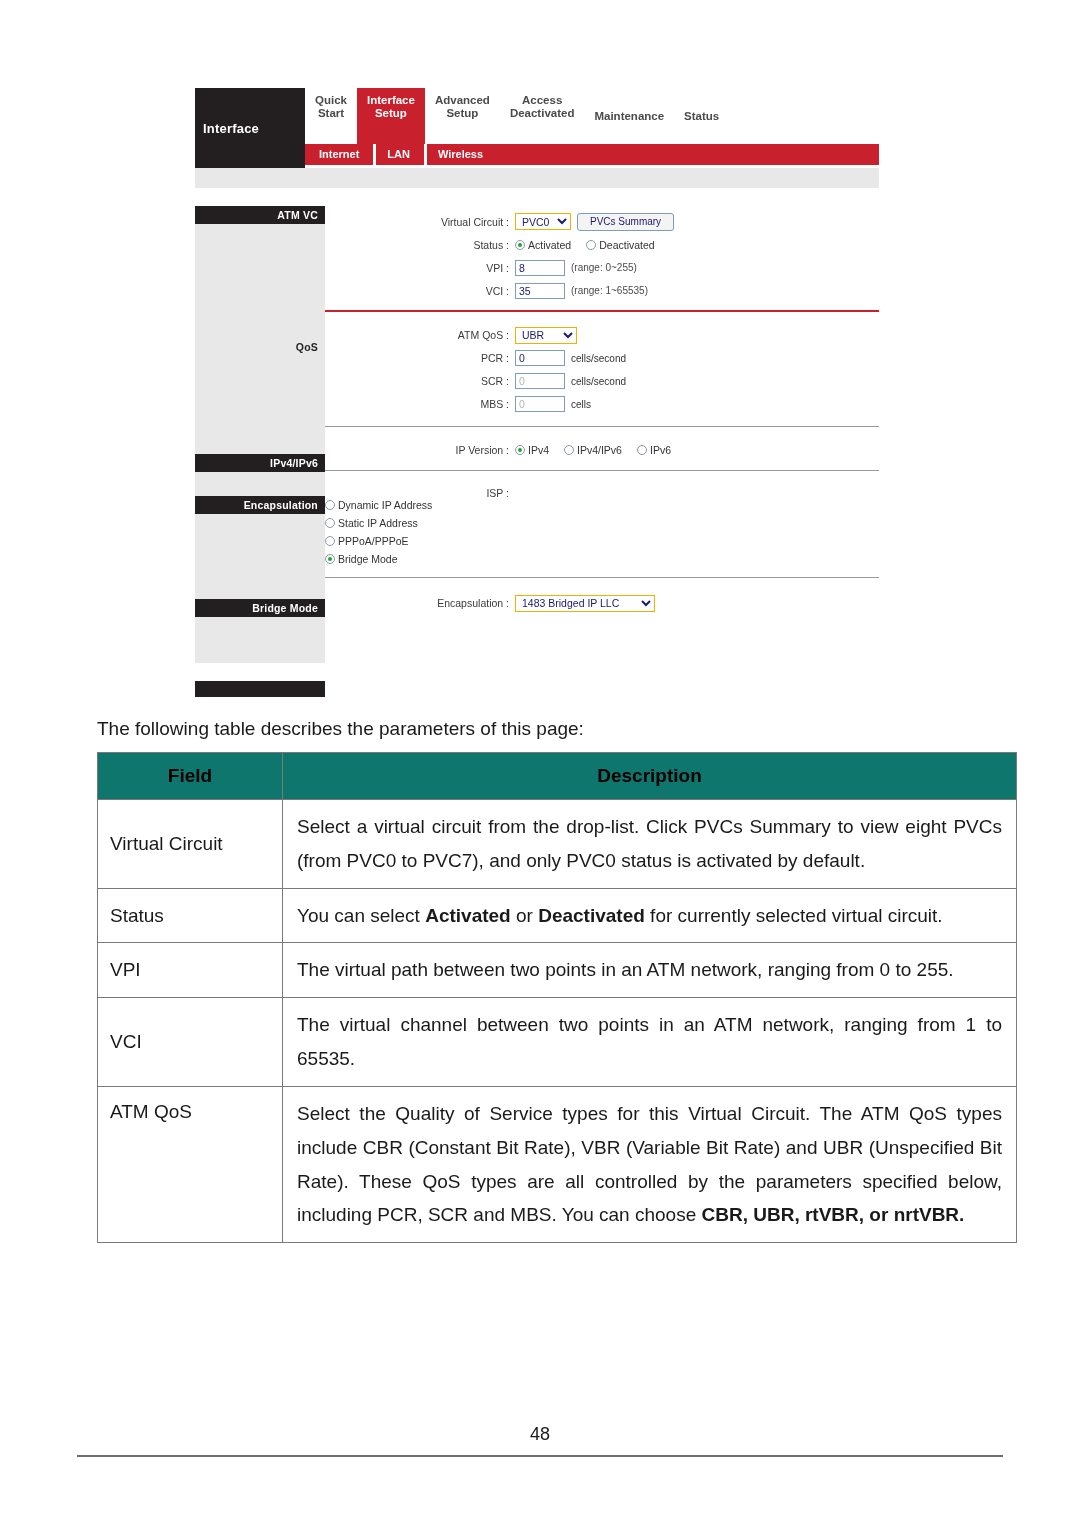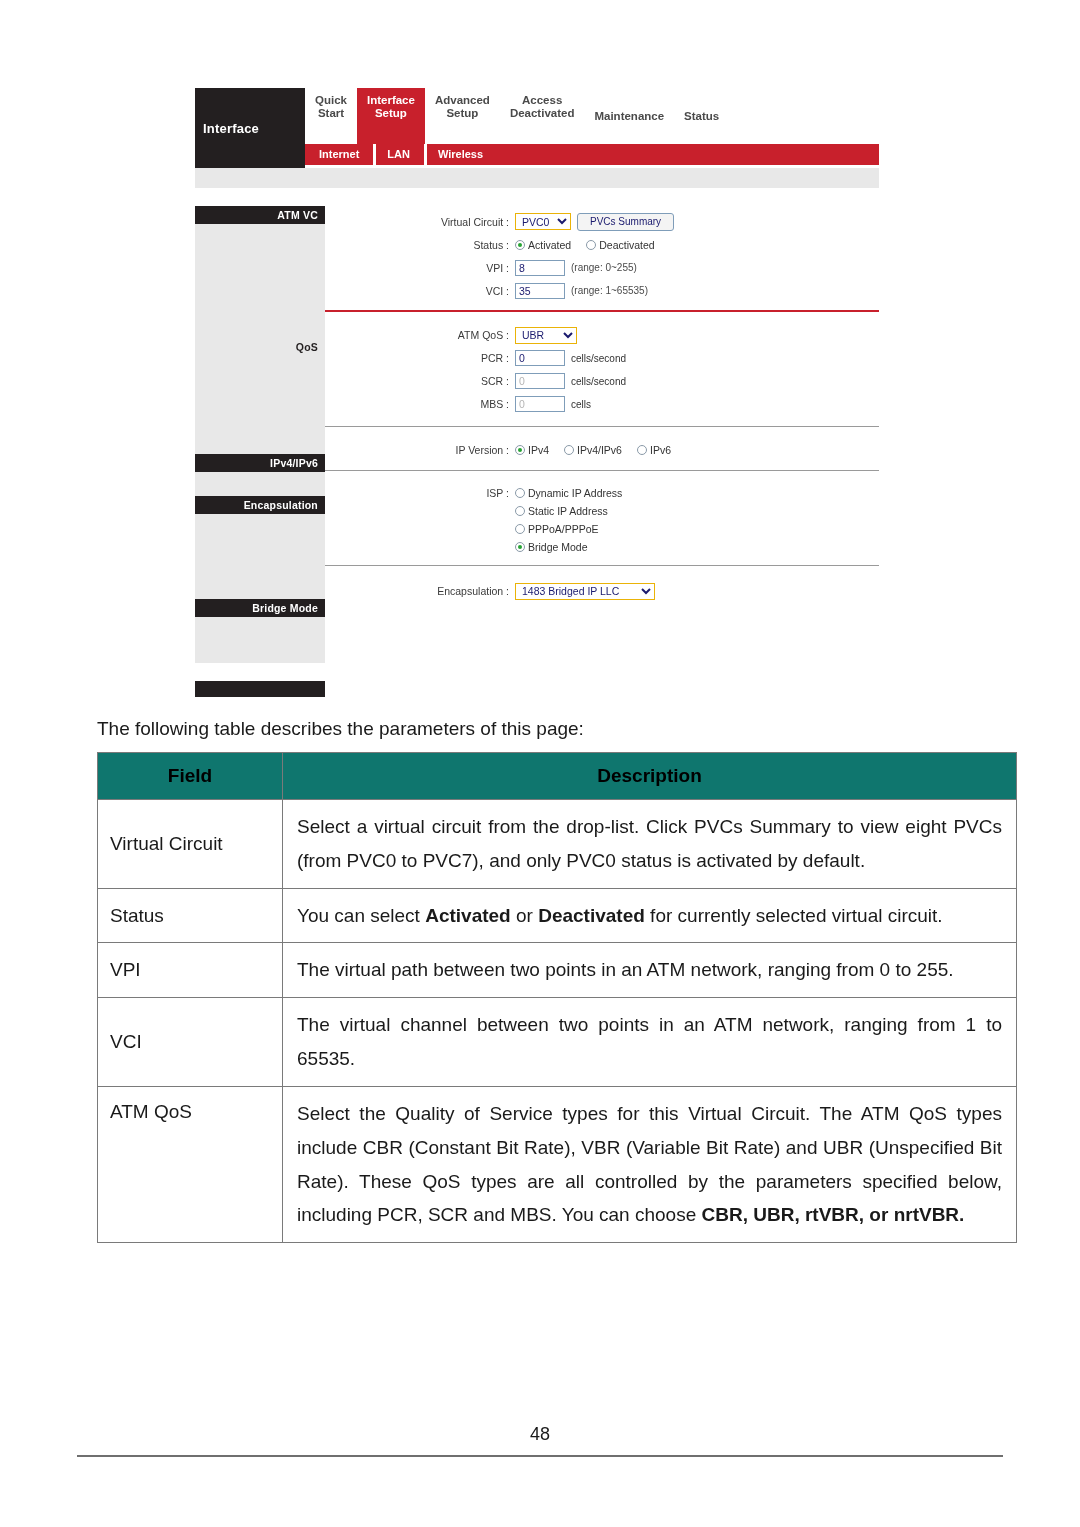--- a/index.html
+++ b/index.html
@@ -517,21 +517,21 @@
             </label>
           </div>
         </div>
         <div style="height:8px"></div>
       </div>
 
       <div class="rule gray"></div>
 
       <div class="form-area">
         <div style="height:16px"></div>
-        <div style="display:flex; align-items:flex-start;">
+        <div style="display:flex; align-items:flex-start;flex-direction:column;">
           <div class="flabel">ISP :</div>
           <div class="radio-col">
             <label class="radio-wrap">
               <span class="radio"></span>
               <span>Dynamic IP Address</span>
             </label>
             <label class="radio-wrap">
               <span class="radio"></span>
               <span>Static IP Address</span>
             </label>

